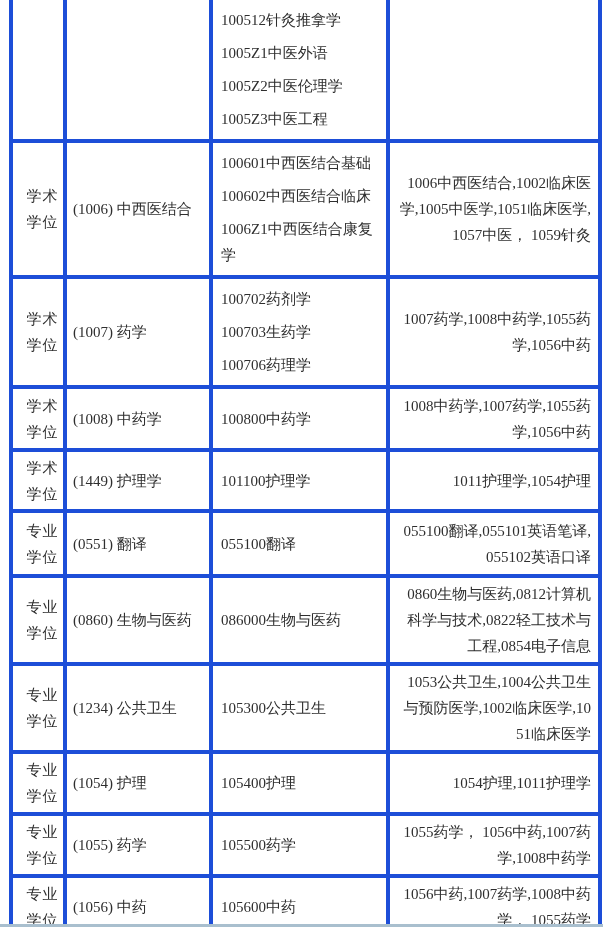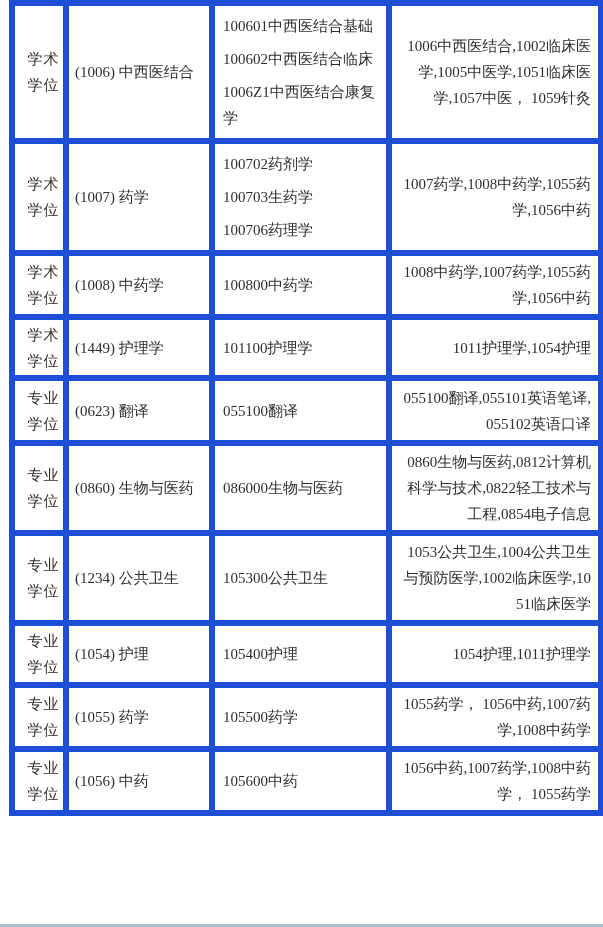--- a/index.html
+++ b/index.html
@@ -19,21 +19,21 @@
     position: absolute;
     left: 9px;
     top: 0;
   }
   table.degree-table {
     border-collapse: collapse;
     table-layout: fixed;
     width: 589px;
   }
   td {
-    border: 6px solid #1d4ed8;
+    border: 4px solid #1d4ed8;
     font-size: 15px;
     vertical-align: middle;
     overflow: hidden;
     word-break: break-all;
   }
   tr.first-row td {
     border-top: none;
   }
   td.c-degree {
     text-align: center;
@@ -79,20 +79,31 @@
 <div class="table-wrap">
   <table class="degree-table">
     <colgroup>
       <col style="width:54px">
       <col style="width:146px">
       <col style="width:177px">
       <col style="width:212px">
     </colgroup>
     <tbody>
 
+      <tr class="first-row" style="height:137px">
+        <td class="c-degree"><span class="degree-text"></span></td>
+        <td class="c-cat"><span></span></td>
+        <td class="c-majors">
+          <p>100512针灸推拿学</p>
+          <p>1005Z1中医外语</p>
+          <p>1005Z2中医伦理学</p>
+          <p>1005Z3中医工程</p>
+        </td>
+        <td class="c-related"><span></span></td>
+      </tr>
 
       <tr style="height:134px">
         <td class="c-degree"><span class="degree-text">学术学位</span></td>
         <td class="c-cat"><span>(1006) 中西医结合</span></td>
         <td class="c-majors">
           <p>100601中西医结合基础</p>
           <p>100602中西医结合临床</p>
           <p>1006Z1中西医结合康复学</p>
         </td>
         <td class="c-related"><span>1006中西医结合,1002临床医学,1005中医学,1051临床医学,1057中医， 1059针灸</span></td>
@@ -122,21 +133,21 @@
         <td class="c-degree"><span class="degree-text">学术学位</span></td>
         <td class="c-cat"><span>(1449) 护理学</span></td>
         <td class="c-majors">
           <p>101100护理学</p>
         </td>
         <td class="c-related"><span>1011护理学,1054护理</span></td>
       </tr>
 
       <tr style="height:65px">
         <td class="c-degree"><span class="degree-text">专业学位</span></td>
-        <td class="c-cat"><span>(0623) 翻译</span></td>
+        <td class="c-cat"><span>(0551) 翻译</span></td>
         <td class="c-majors">
           <p>055100翻译</p>
         </td>
         <td class="c-related"><span>055100翻译,055101英语笔译,055102英语口译</span></td>
       </tr>
 
       <tr style="height:87px">
         <td class="c-degree"><span class="degree-text">专业学位</span></td>
         <td class="c-cat"><span>(0860) 生物与医药</span></td>
         <td class="c-majors">

